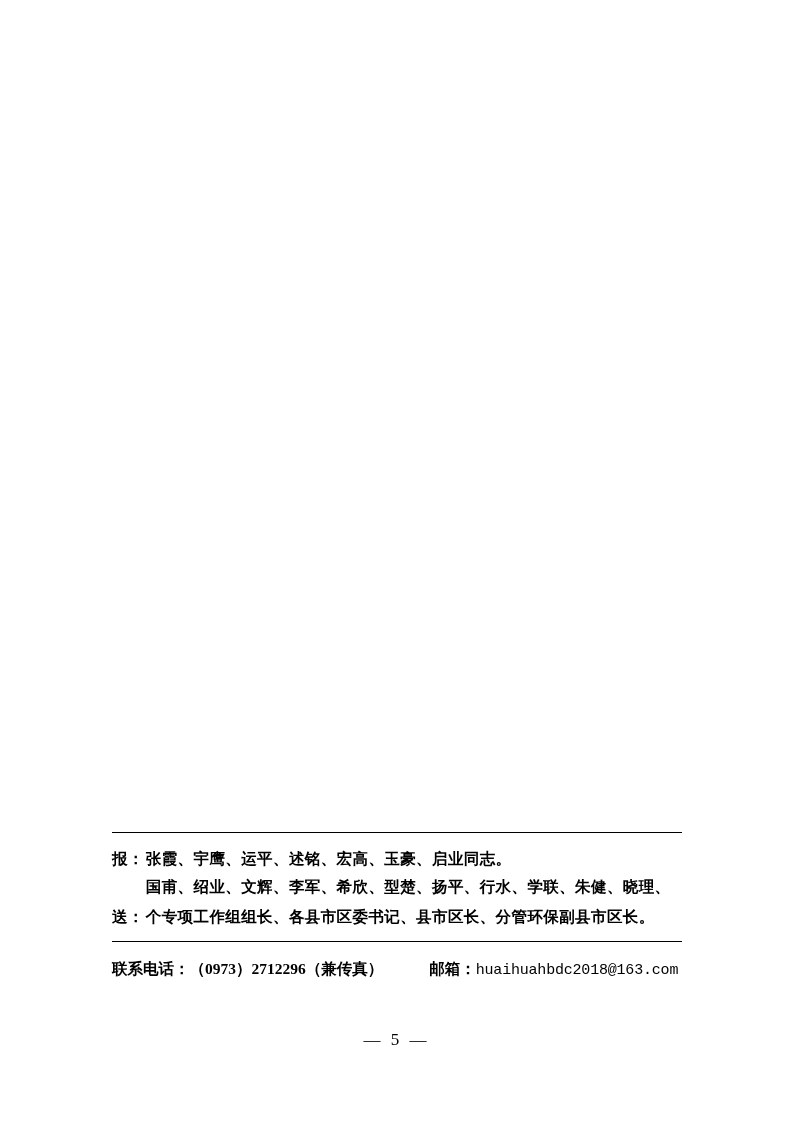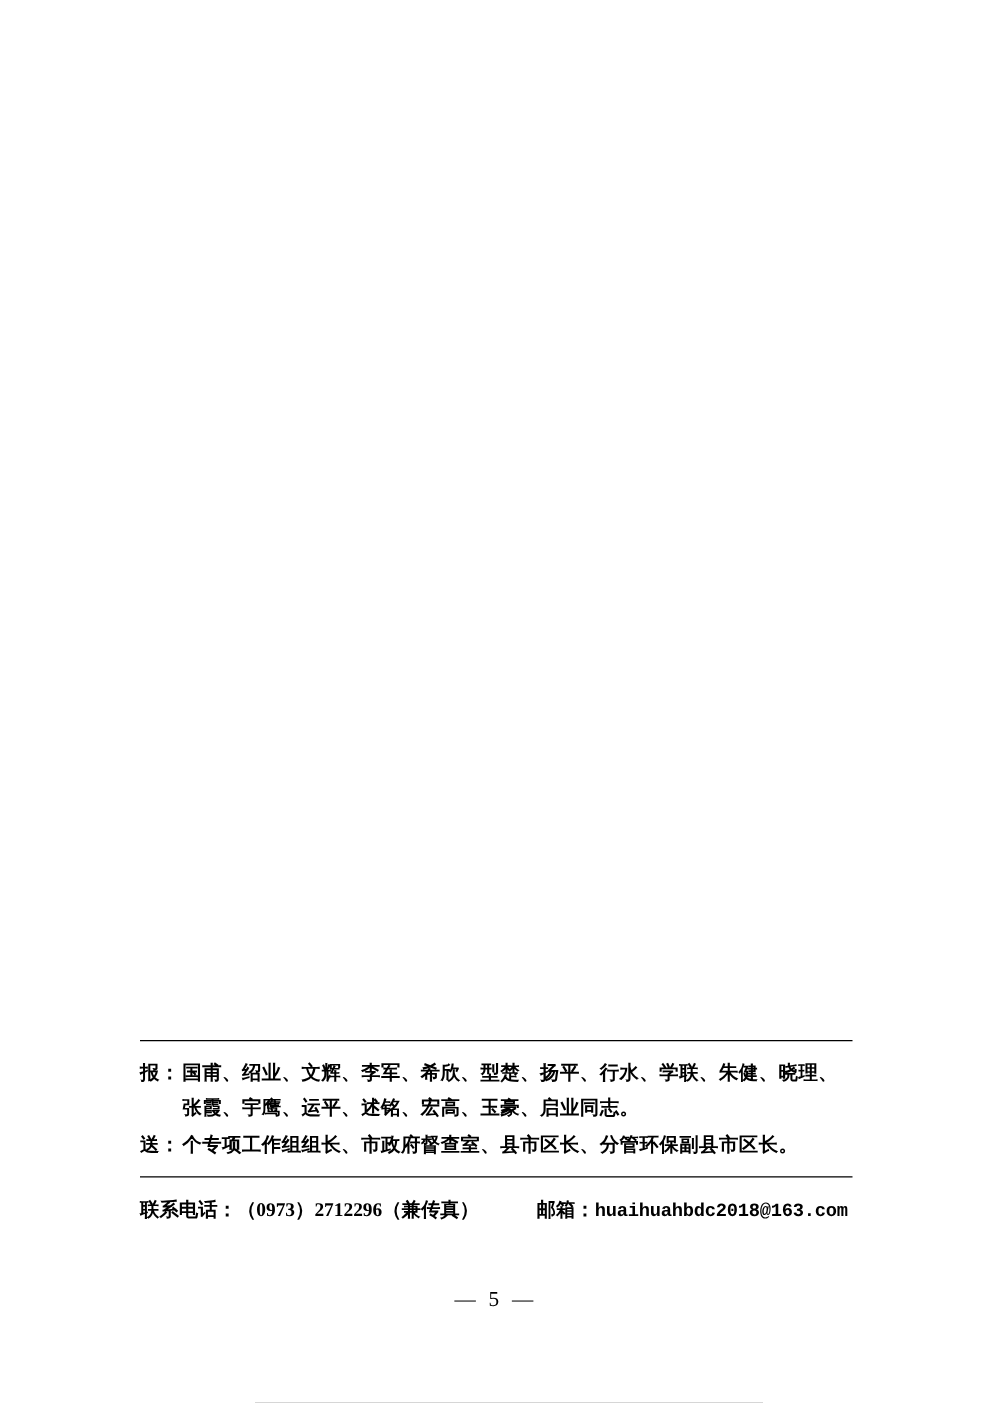--- a/index.html
+++ b/index.html
@@ -74,21 +74,21 @@
   }
   .contact-gap {
     display: inline-block;
     width: 46px;
   }
   .contact-mail {
     white-space: nowrap;
   }
   .mono {
     font-family: "Liberation Mono", "DejaVu Sans Mono", monospace;
-    font-weight: bold;
+    font-weight: normal;
     font-size: 15px;
     letter-spacing: -0.2px;
   }
 
   .page-number {
     position: absolute;
     top: 1030px;
     left: 0;
     width: 793px;
     text-align: center;
@@ -102,29 +102,29 @@
 
 <div class="page">
 
   <div class="footer-block">
 
     <div class="rule top"></div>
 
     <div class="dist-row">
       <div class="dist-label">报：</div>
       <div class="dist-text">
+        <span class="indent-line hang">张霞、宇鹰、运平、述铭、宏高、玉豪、启业同志。</span>
         <span class="indent-line">国甫、绍业、文辉、李军、希欣、型楚、扬平、行水、学联、朱健、晓理、</span>
-        <span class="indent-line hang">张霞、宇鹰、运平、述铭、宏高、玉豪、启业同志。</span>
       </div>
     </div>
 
     <div class="dist-row second">
       <div class="dist-label">送：</div>
       <div class="dist-text">
-        <span class="indent-line hang">个专项工作组组长、市政府督查室、县市区长、分管环保副县市区长。</span>
+        <span class="indent-line hang">个专项工作组组长、各县市区委书记、县市区长、分管环保副县市区长。</span>
       </div>
     </div>
 
     <div class="rule bottom"></div>
 
     <div class="contact-row">
       <span class="contact-phone">联系电话：（0973）2712296（兼传真）</span>
       <span class="contact-gap"></span>
       <span class="contact-mail">邮箱：</span>
       <span class="mono">huaihuahbdc2018@163.com</span>

